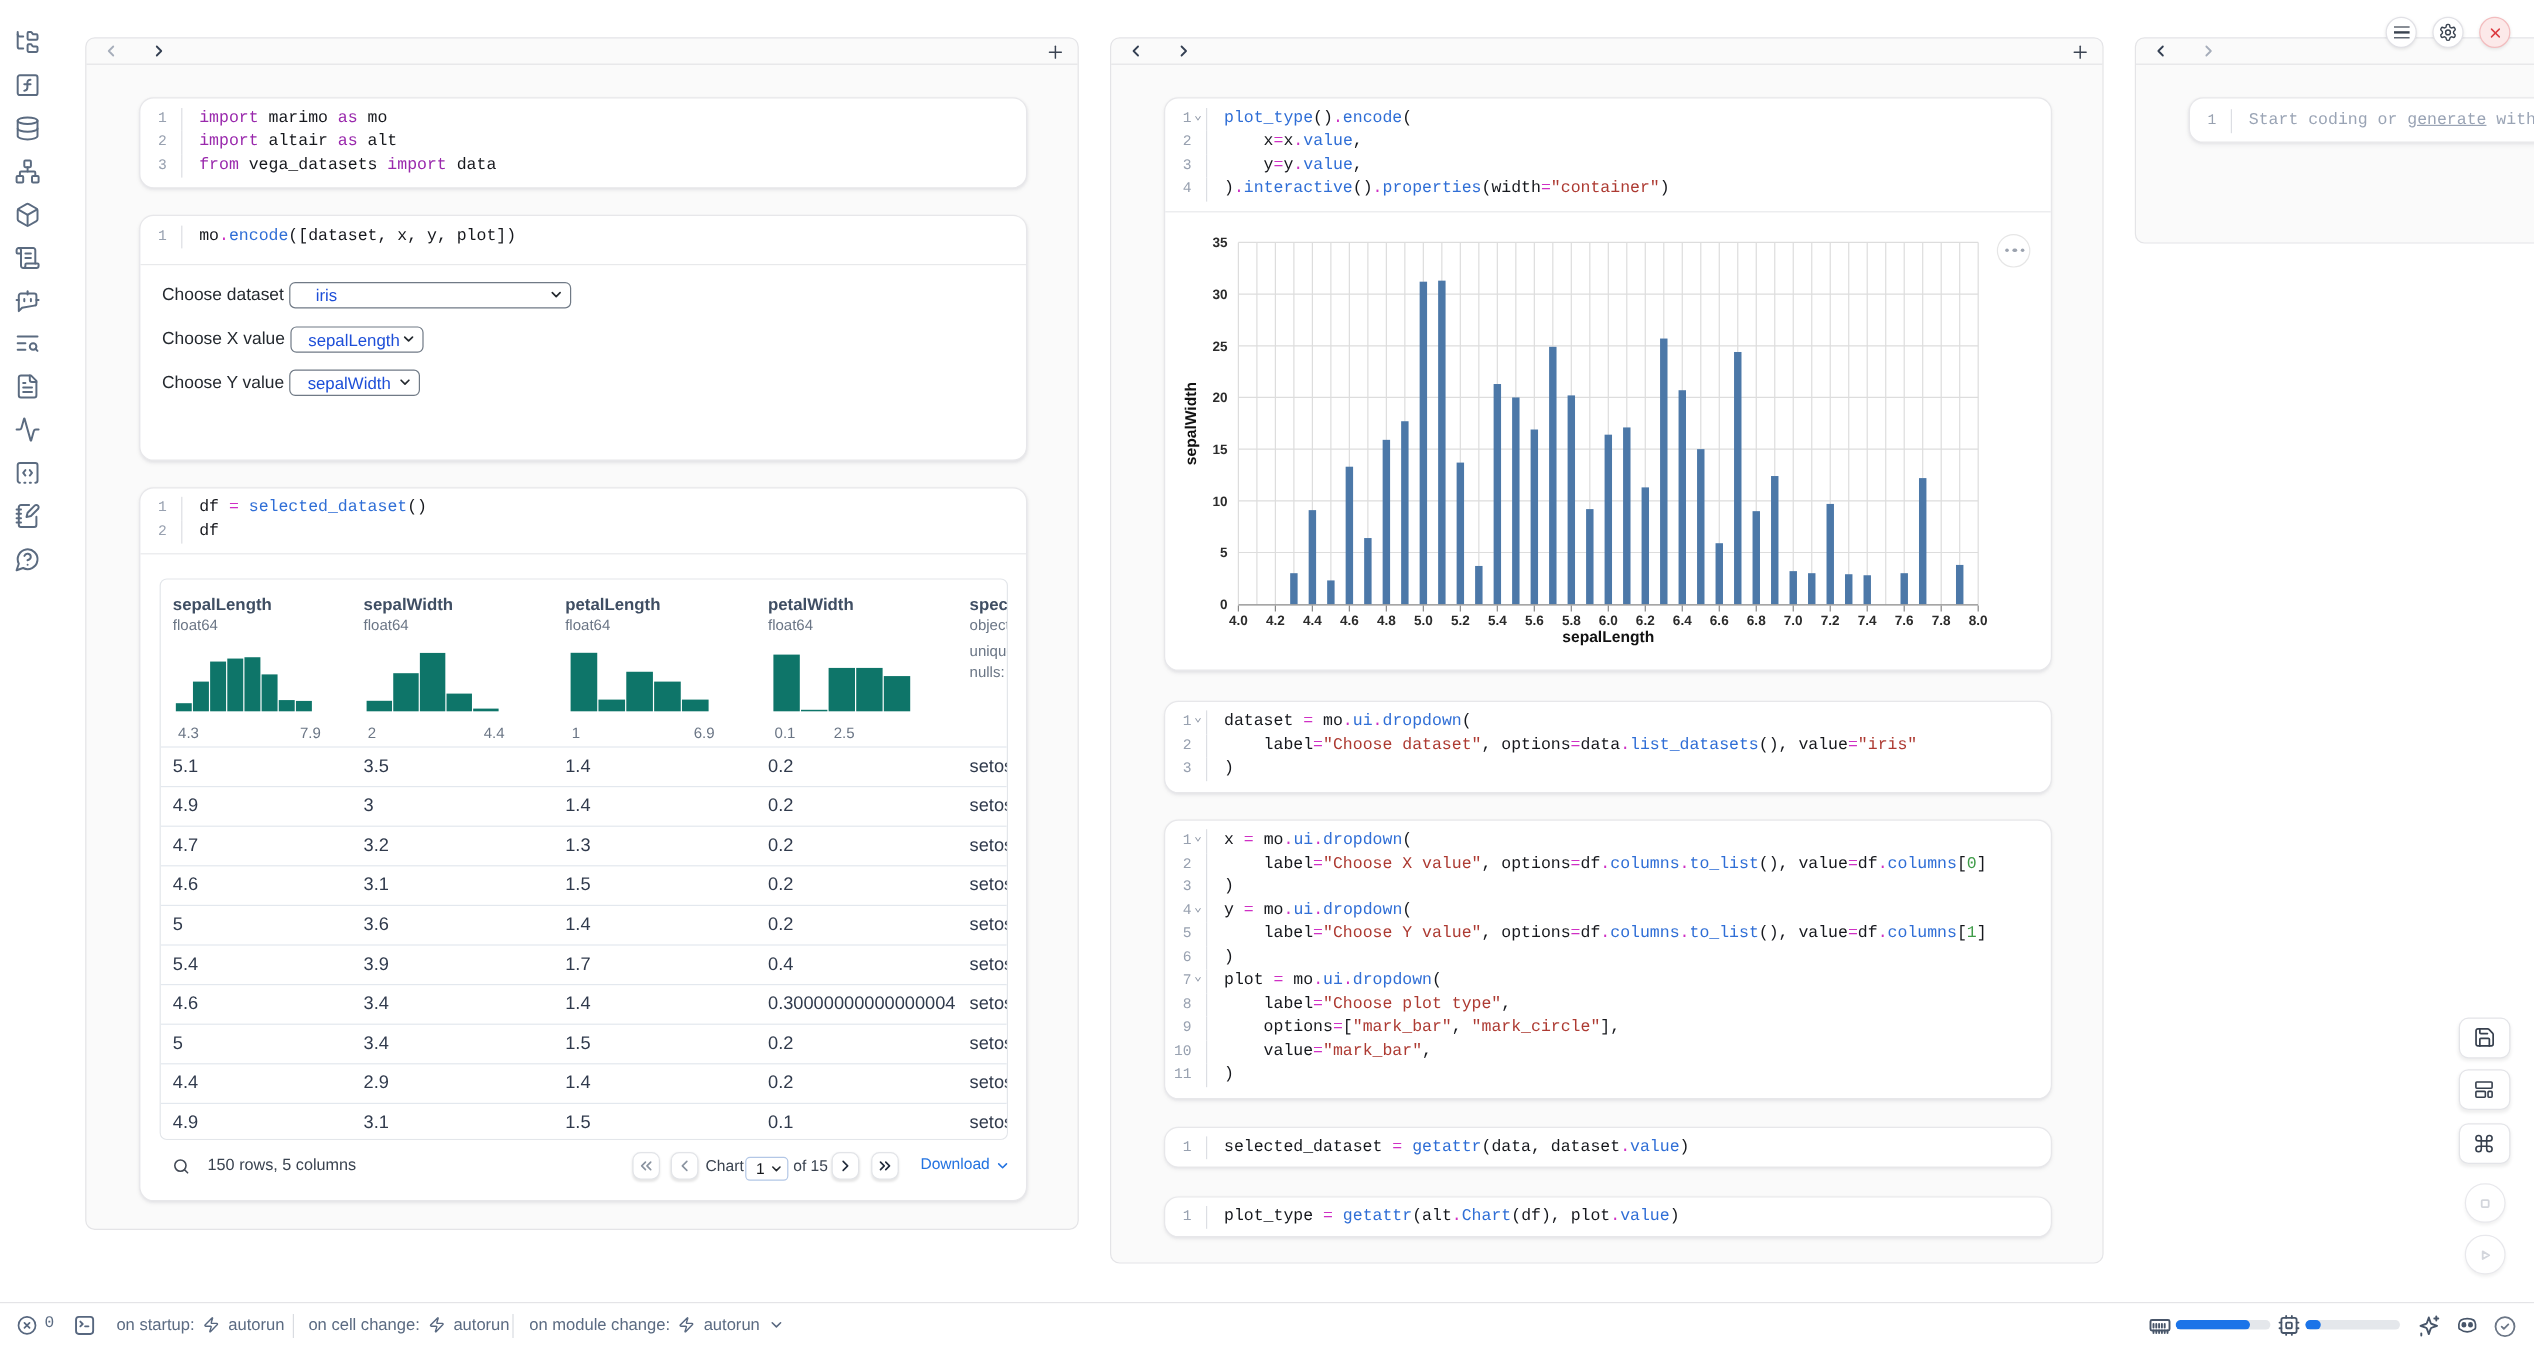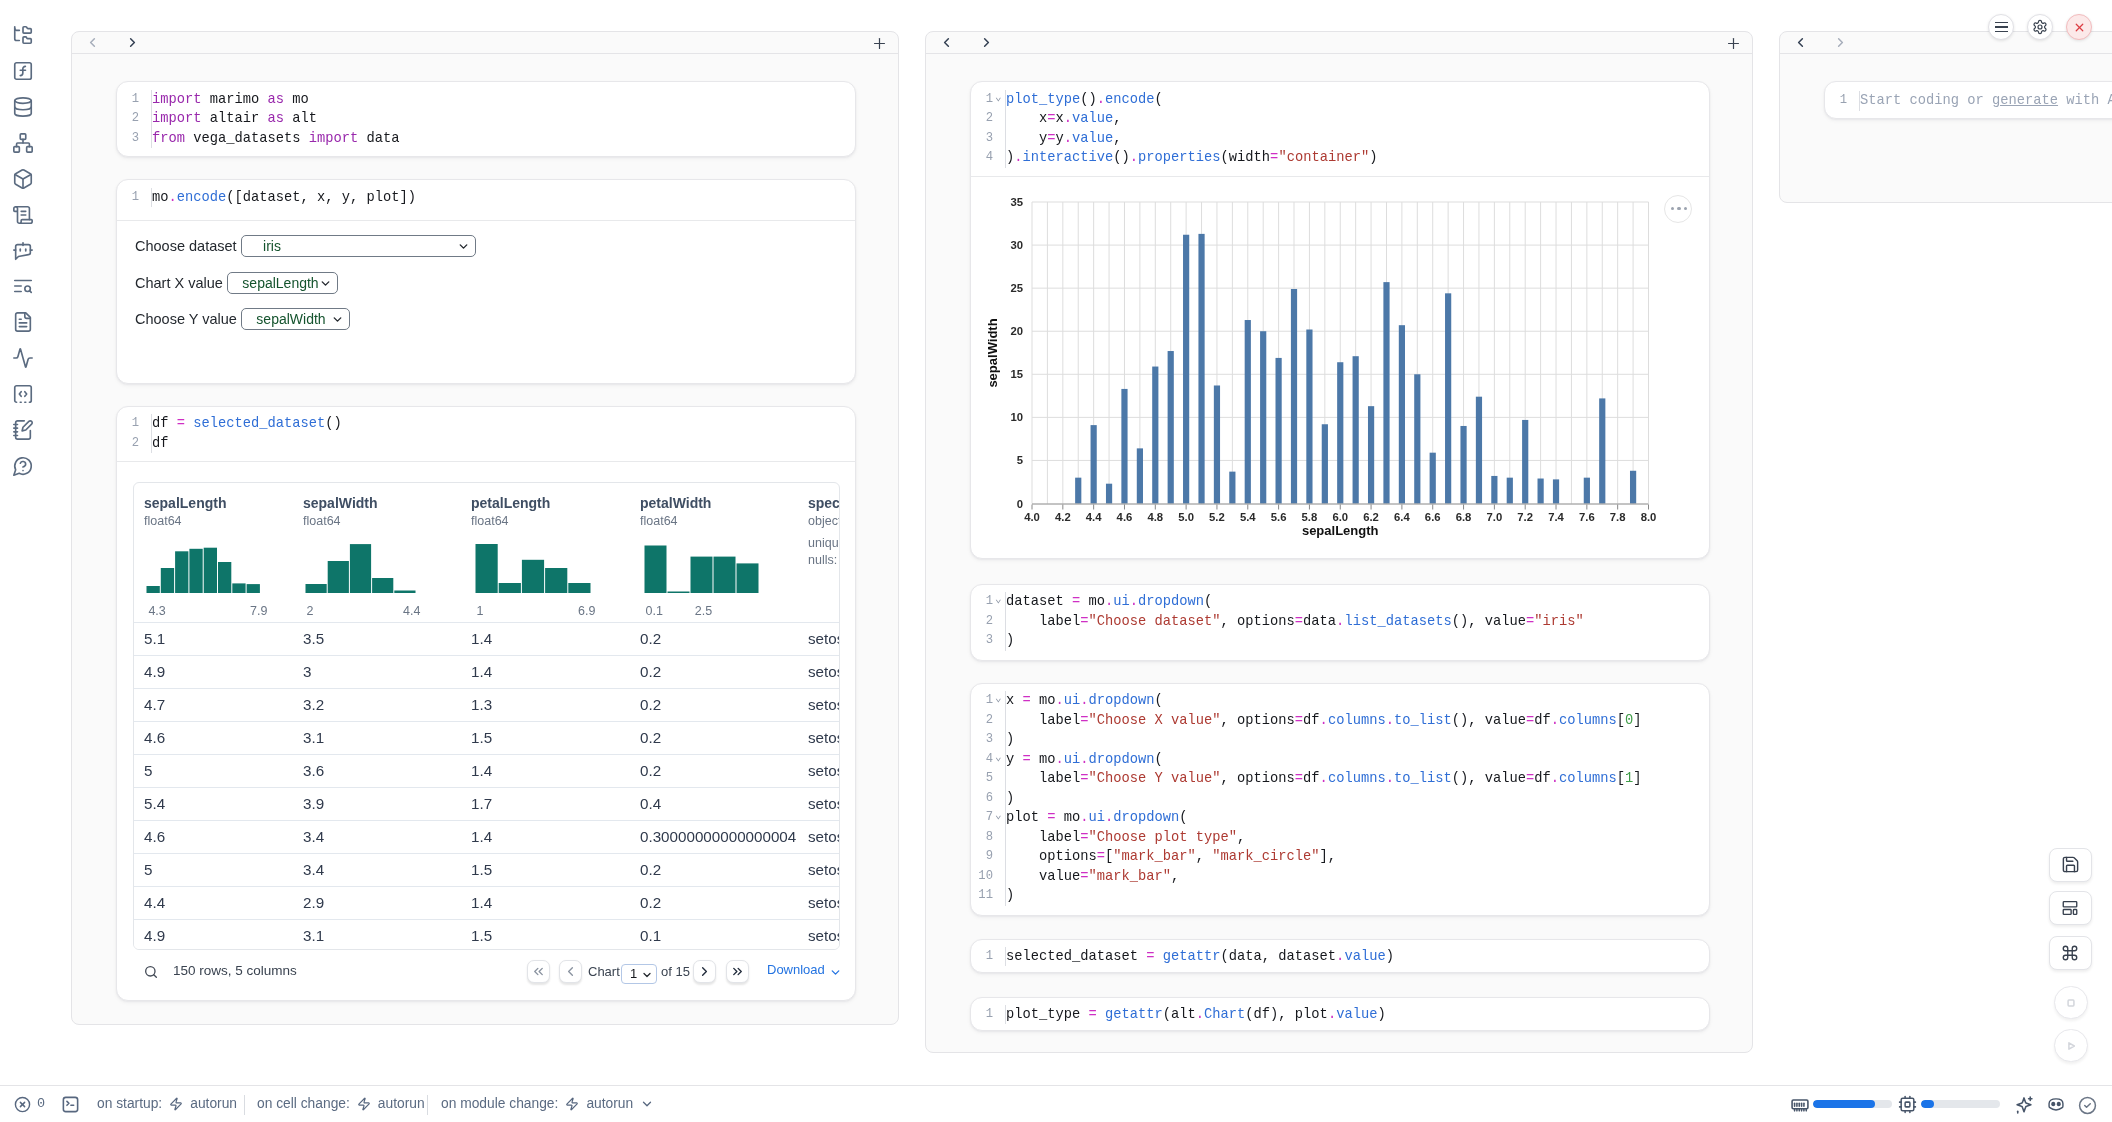--- a/index.html
+++ b/index.html
@@ -4,27 +4,27 @@
 html,body{width:2112px;height:1122px;overflow:hidden;background:#fff;font-family:"Liberation Sans",sans-serif}
 #sidebar{position:absolute;left:0;top:0;width:46px;height:1085px}
 .panel{position:absolute;background:#fafafa;border:1px solid #e4e4e7;border-radius:8px}
 .phead{position:absolute;left:0;top:0;right:0;height:22px;border-bottom:1px solid #e4e4e7}
 .cell{position:absolute;left:44px;width:740px;background:#fff;border:1px solid #e7e7ea;border-radius:12px;box-shadow:0 1px 2px rgba(20,25,40,.05),0 2px 4px rgba(20,25,40,.04)}
 .code{font-family:"Liberation Mono",monospace;font-size:13.75px;line-height:19.5px}
 .cl{display:flex}
 .num{width:22px;text-align:right;color:#98a1b0;font-size:12.2px;flex:none}
 .fg{width:12px;flex:none;position:relative}
 .fold{position:absolute;left:2px;top:-2px;color:#8a93a3;font-size:11px}
-.ct{border-left:1px solid #dcdee3;padding-left:0;white-space:pre;color:#16181d;flex:1}
+.ct{border-left:1px solid #dcdee3;padding-left:14px;white-space:pre;color:#16181d;flex:1}
 .ct .k{color:#9928ac}.ct .b{color:#2f6ed6}.ct .p{color:#cf2fc4}.ct .s{color:#ad3a32}.ct .g{color:#3e9b47}
 .out{border-top:1px solid #e8e9eb;position:relative}
 .ddr{height:36.5px;display:flex;align-items:center;padding-left:18px}
 .ddl{font-size:14.5px;color:#24292f;letter-spacing:0}
 .sel{height:22px;border:1px solid #707a86;border-radius:5px;background:#fff;margin-left:4.5px;display:inline-flex;align-items:center;position:relative}
-.selt{font-size:14px;color:#14532d}
+.selt{font-size:14px;color:#1d4ed8}
 .selc{position:absolute;right:5px;top:3px}
 .tcard{position:absolute;left:16px;top:19.5px;width:707px;height:468px;border:1px solid #e3e6ea;border-radius:6px;overflow:hidden;background:#fff}
 .thead{position:relative;height:139px}
 .tht{position:absolute;top:12px;font-size:14px;font-weight:700;color:#3f4e63;white-space:nowrap}
 .thy{position:absolute;top:31px;font-size:12.5px;color:#6a7585;white-space:nowrap}
 .hist{position:absolute;top:60px}
 .rng{position:absolute;top:121px;font-size:12.5px;color:#6a7585;white-space:nowrap}
 .uniq{position:absolute;font-size:12.5px;color:#6a7585;white-space:nowrap}
 .tr{position:relative;height:33px;border-top:1px solid #e3e8ee}
 .trs{background:#fff}
@@ -161,21 +161,21 @@
         <div class="ddr">
           <span class="ddl">Choose dataset</span>
           <span class="sel" style="width:235px">
             <span class="selt" style="padding-left:21px">iris</span>
             <span class="selc"><svg width="13" height="13" viewBox="0 0 24 24" fill="none" stroke="#24292f" stroke-width="2.6" stroke-linecap="round" stroke-linejoin="round" style="">
                 <path d="m6 9 6 6 6-6"></path>
               </svg></span>
           </span>
         </div>
         <div class="ddr">
-          <span class="ddl">Chart X value</span>
+          <span class="ddl">Choose X value</span>
           <span class="sel" style="width:111px">
             <span class="selt" style="padding-left:14px">sepalLength</span>
             <span class="selc"><svg width="13" height="13" viewBox="0 0 24 24" fill="none" stroke="#24292f" stroke-width="2.6" stroke-linecap="round" stroke-linejoin="round" style="">
                 <path d="m6 9 6 6 6-6"></path>
               </svg></span>
           </span>
         </div>
         <div class="ddr">
           <span class="ddl">Choose Y value</span>
           <span class="sel" style="width:109px">

